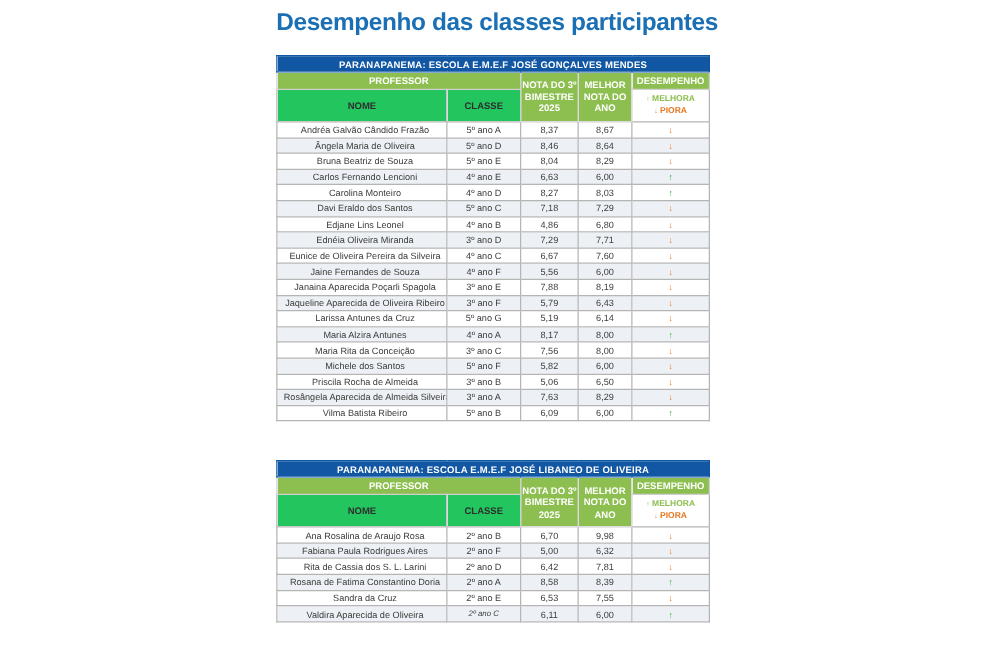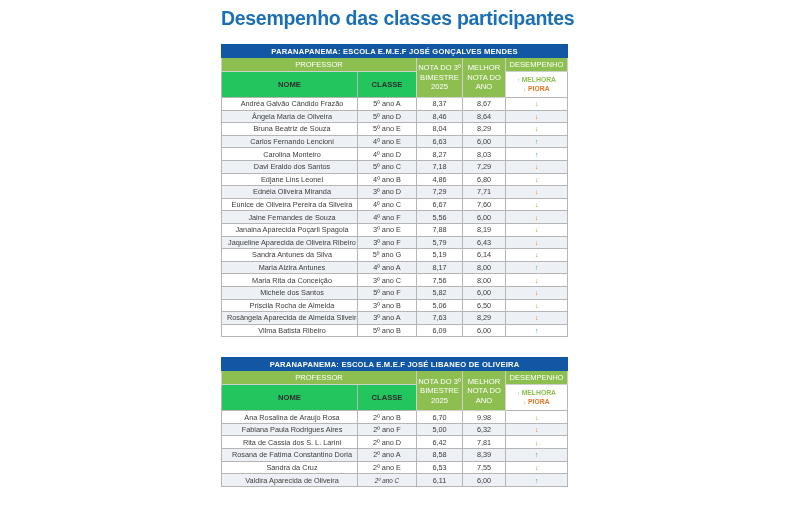--- a/index.html
+++ b/index.html
@@ -28,38 +28,38 @@
     letter-spacing:-0.3px;
     text-align:center;
     white-space:nowrap;
   }
   table.school-table{
     border-collapse:collapse;
     table-layout:fixed;
     width:346px;
   }
   #table-0{margin-top:14px;}
-  #table-1{margin-top:20px;}
+  #table-1{margin-top:31px;}
   th,td{padding:0;border:1px solid var(--grid);overflow:hidden;}
   
   tr.band-row th{
     background:var(--band-blue);
     border:1px solid var(--band-blue);
     color:#fff;
     height:13px;
     font-size:7.6px;
     font-weight:bold;
     letter-spacing:.2px;
     text-align:center;
   }
   
   th.green{
     background:var(--band-green);
     color:#fff;
-    font-weight:normal;
+    font-weight:bold;
     border-color:#cfcfcf;
   }
   tr.professor-row th{height:14px;font-size:7.6px;}
   th.multiline{font-size:6.8px;line-height:1.25;text-align:center;}
   tr.sub-row th.plain{
     background:#22c55e;
     color:#2e2e2e;
     height:26px;
     font-size:7.6px;
     font-weight:bold;
@@ -206,21 +206,21 @@
               <td><span class="trend-arrow trend-down">↓</span></td>
             </tr>
             <tr>
               <td class="name-cell">Jaqueline Aparecida de Oliveira Ribeiro</td>
               <td class="classe-cell">3º ano F</td>
               <td>5,79</td>
               <td>6,43</td>
               <td><span class="trend-arrow trend-down">↓</span></td>
             </tr>
             <tr>
-              <td class="name-cell">Sandra Antunes da Silva</td>
+              <td class="name-cell">Larissa Antunes da Cruz</td>
               <td class="classe-cell">5º ano G</td>
               <td>5,19</td>
               <td>6,14</td>
               <td><span class="trend-arrow trend-down">↓</span></td>
             </tr>
             <tr>
               <td class="name-cell">Maria Alzira Antunes</td>
               <td class="classe-cell">4º ano A</td>
               <td>8,17</td>
               <td>8,00</td>

